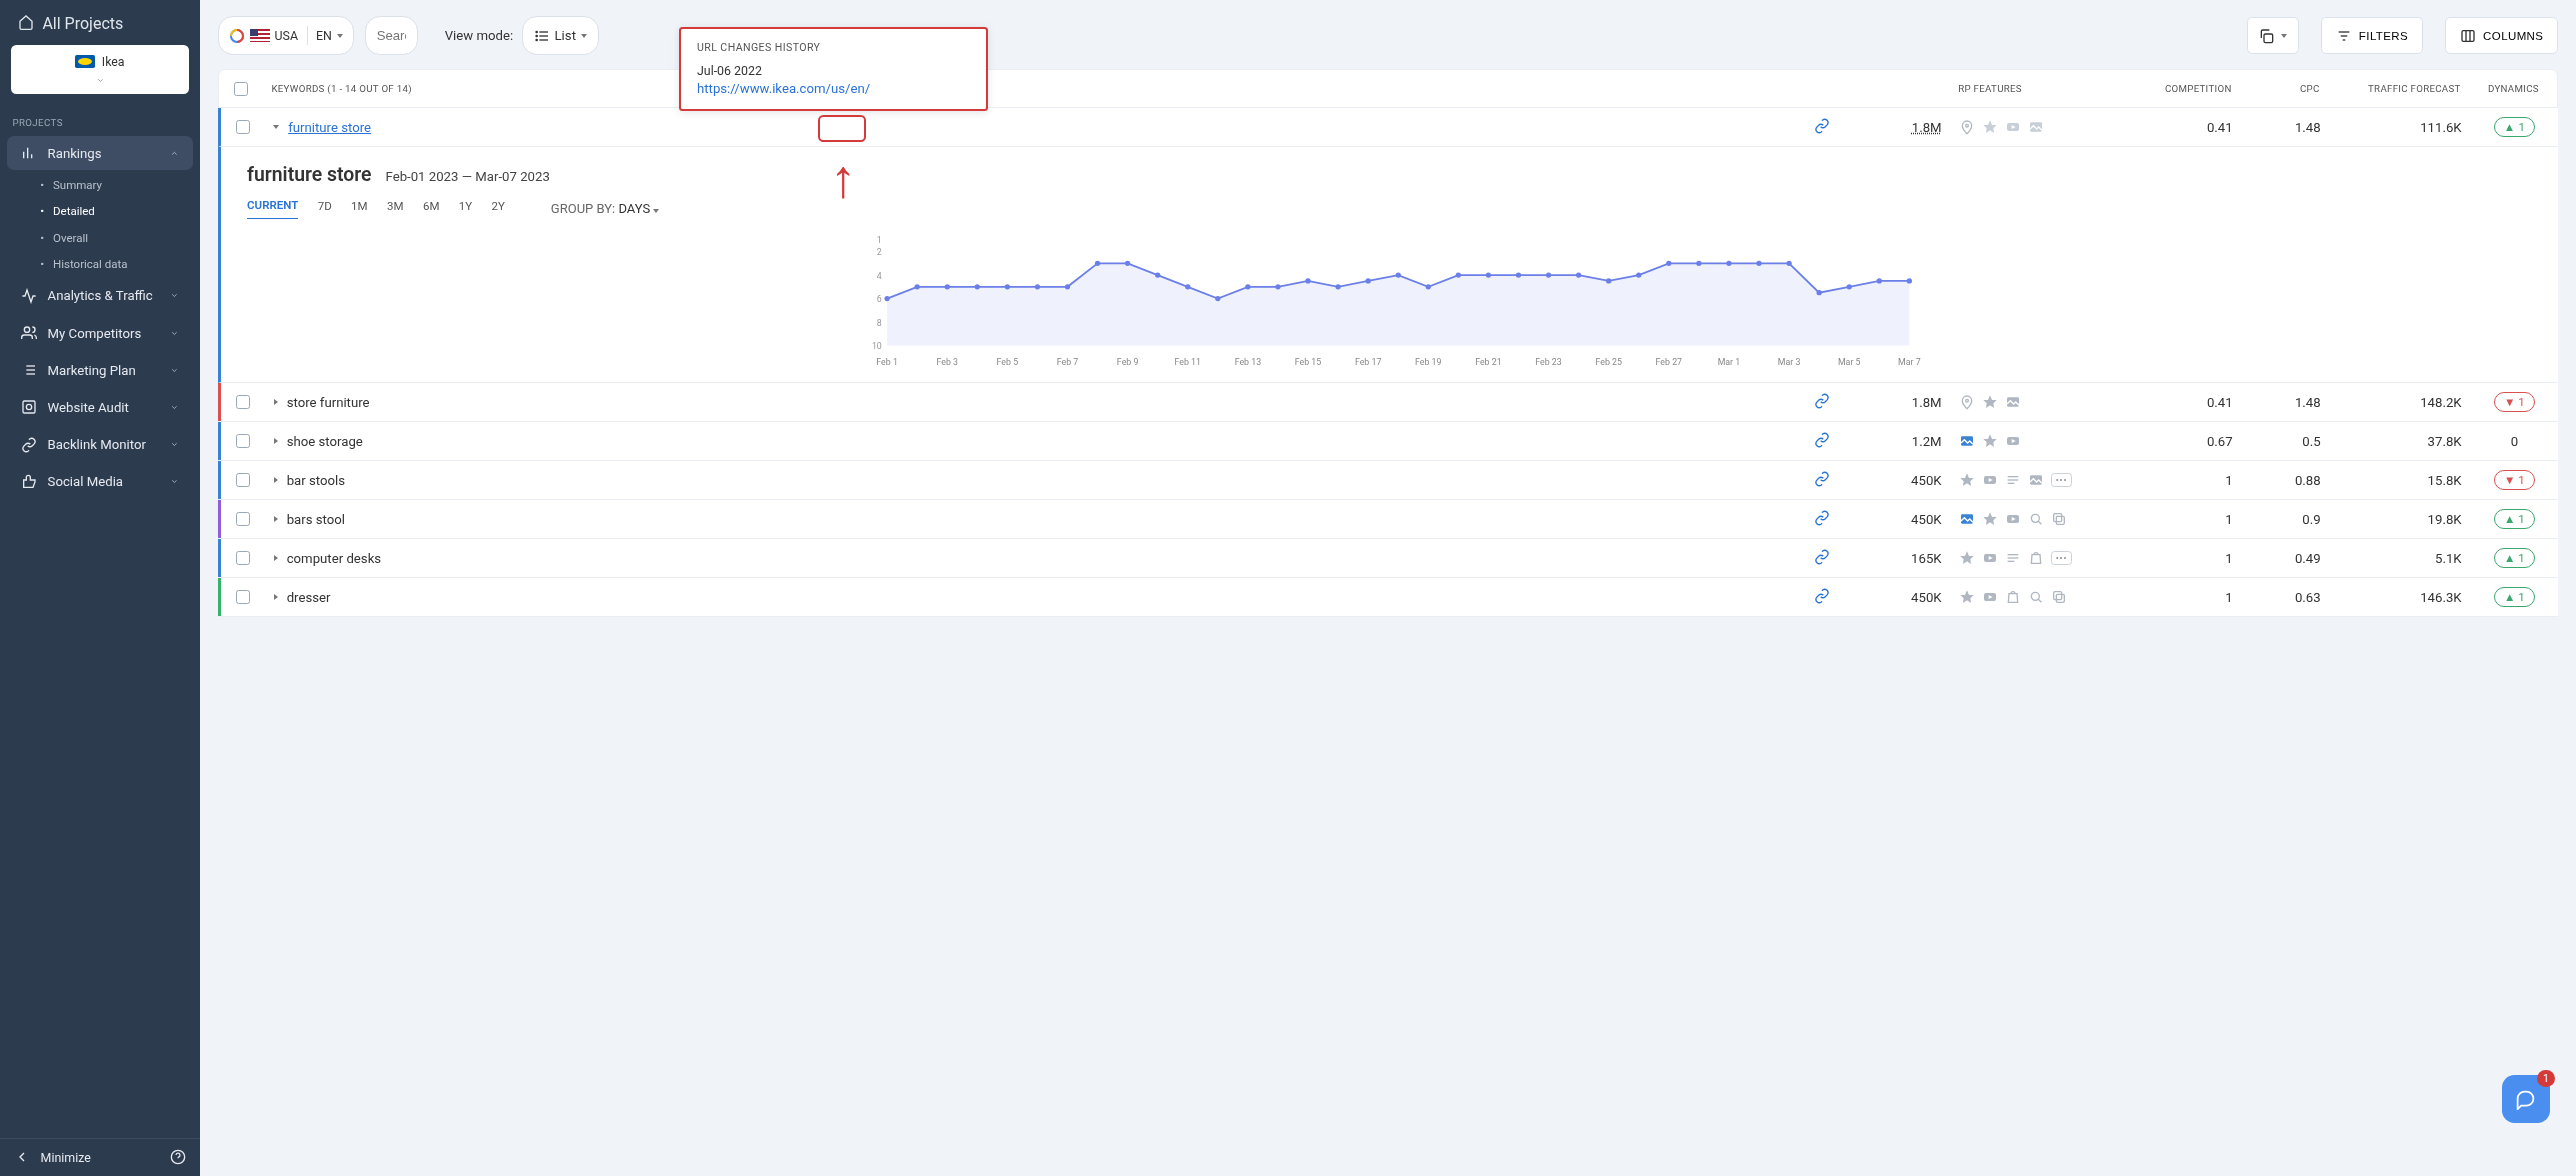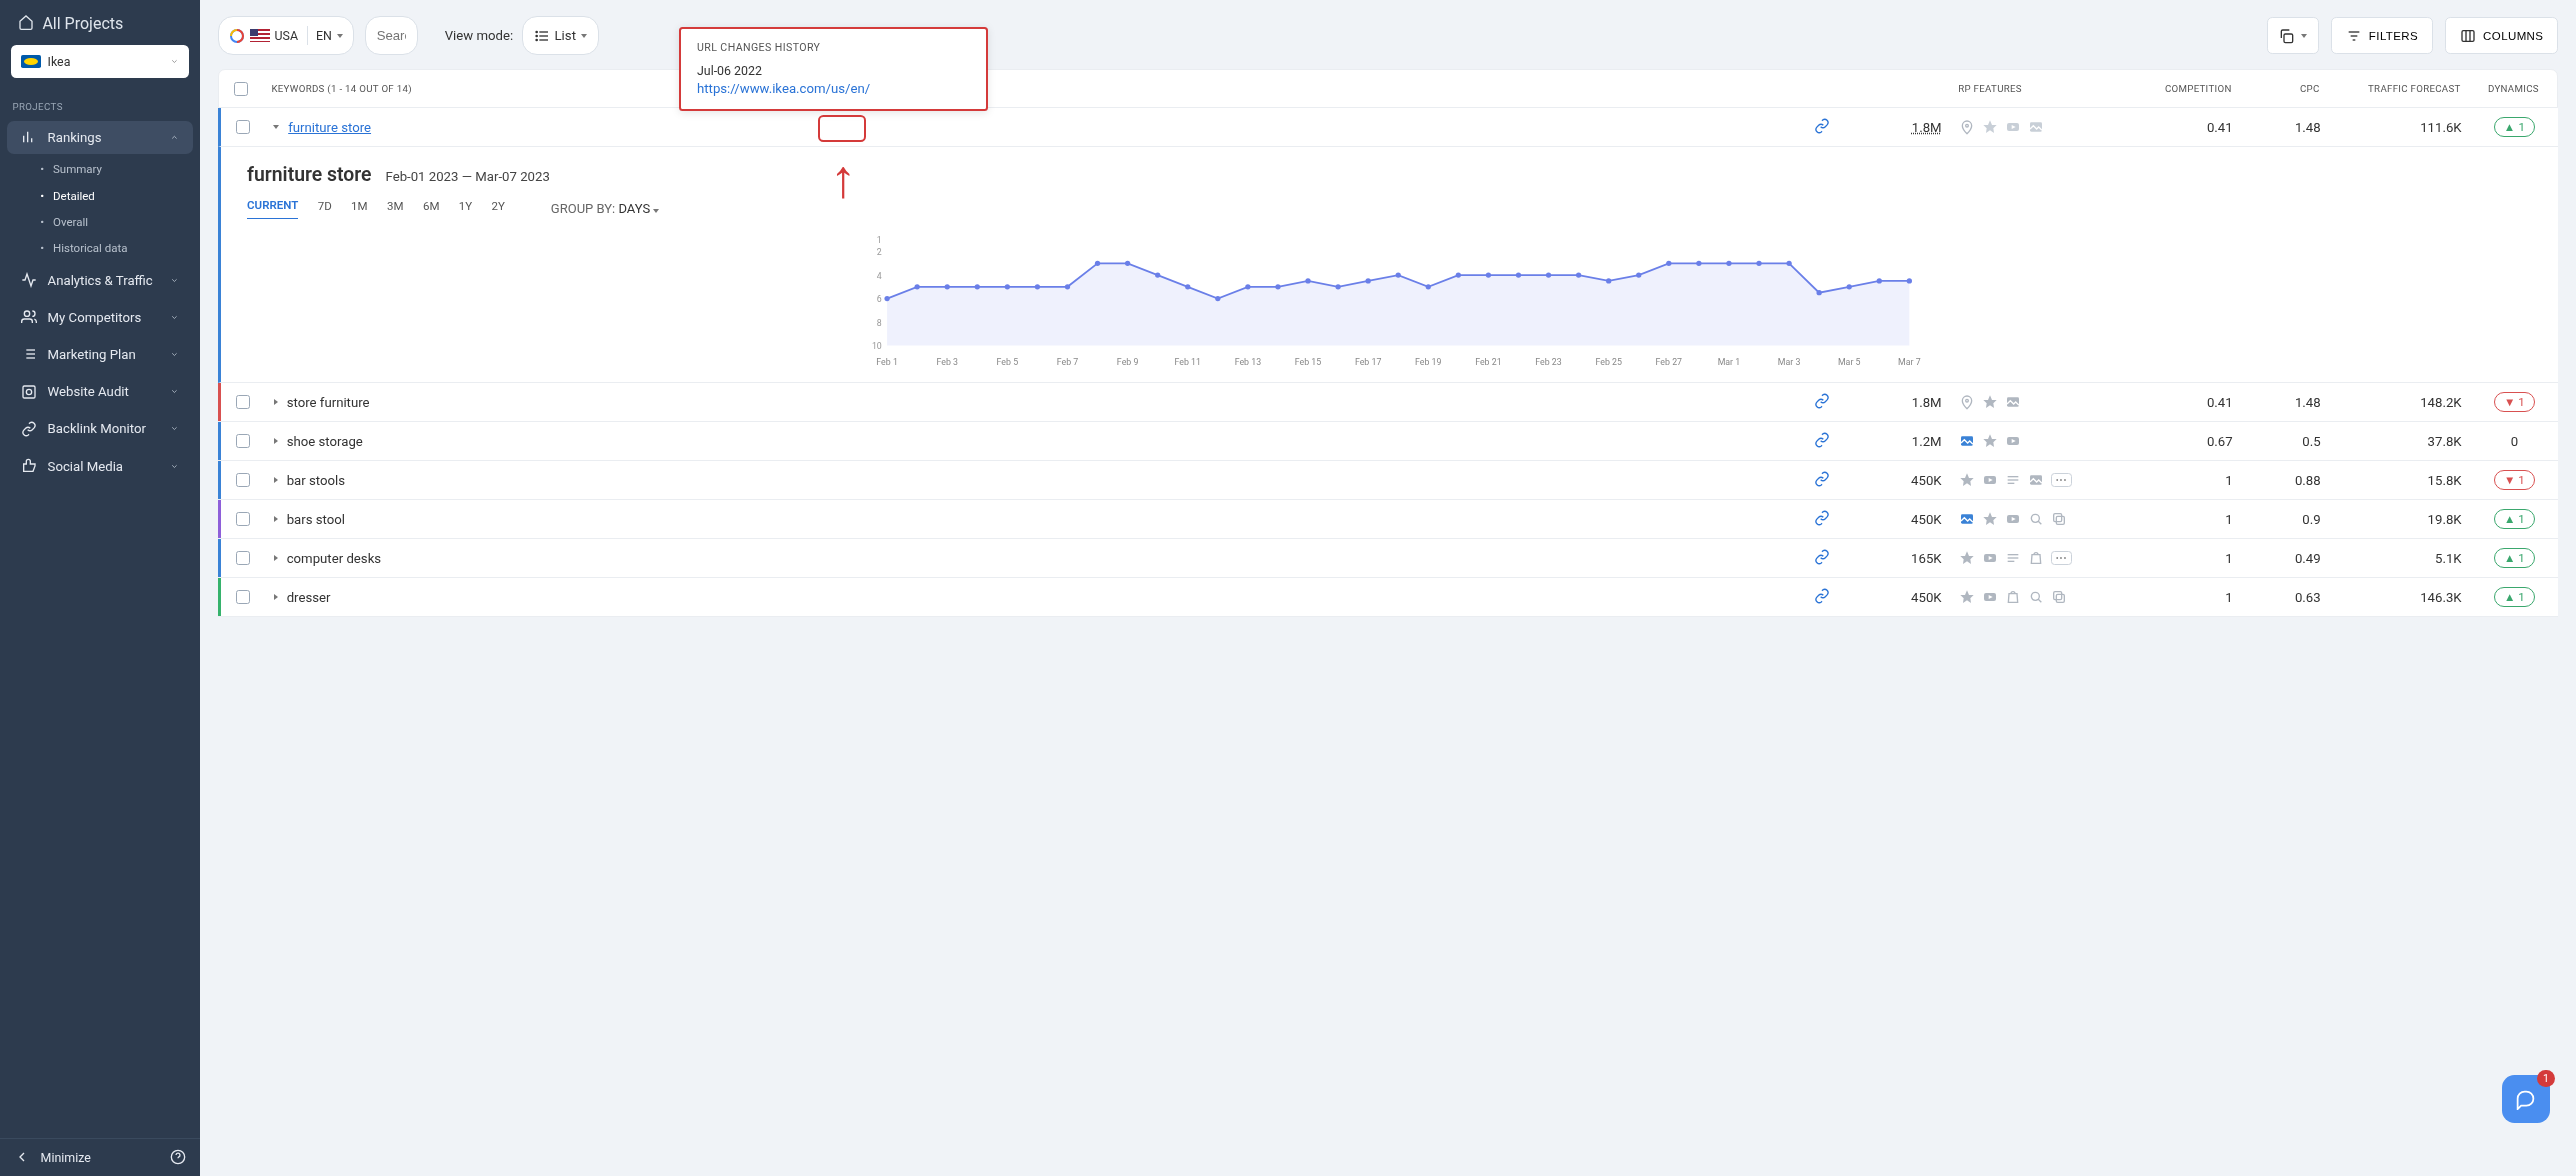--- a/index.html
+++ b/index.html
@@ -1,38 +1,38 @@
 <!DOCTYPE html>
 <html style="font-size:14px"><head>
 <meta charset="utf-8">
 <style>
 * { margin: 0; padding: 0; box-sizing: border-box; }
 body { font-family: -apple-system, BlinkMacSystemFont, "Segoe UI", Roboto, sans-serif; background: #f0f3f7; color: #333; font-size: 12.4px; }
 .app { display: flex; height: 100vh; }
 .sidebar { width: 200px; background: #2d3b4e; color: #e5e9f0; display: flex; flex-direction: column; }
 .sb-top { padding: 8.8px 10.6px; }
 .sb-allprojects { display: flex; gap: 8.8px; padding: 5.3px 7px; cursor: pointer; color: #dfe5ec; font-size: 16px; }
-.sb-projectselect { margin-top: 7px; background: #fff; color: #333; border-radius: 5.3px; padding: 8.8px 10.6px; display: flex; align-items: center; gap: 7px; justify-content: space-between; cursor: pointer; }
+.sb-projectselect { margin-top: 7px; background: #fff; color: #333; border-radius: 5.3px; padding: 8.8px 10.6px; display: flex; align-items: center; gap: 7px; justify-content: space-between; cursor: pointer; flex-direction: column; }
 .sb-projectselect .pleft { display: flex; align-items: center; gap: 7px; }
 .sb-sectionlabel { padding: 14px 12.4px 7px; font-size: 9.7px; letter-spacing: 0.4px; color: #9aa7b6; }
 .nav-item { display: flex; align-items: center; gap: 10.6px; padding: 8.8px 14px; cursor: pointer; border-radius: 7px; margin: 1.8px 7px; font-size: 13.2px; }
 .nav-item.active { background: #3e4d63; }
 .nav-item .chev { margin-left: auto; }
 .subnav { padding-left: 35px; }
 .subnav-item { display: flex; align-items: center; gap: 8.8px; padding: 6.2px 5.3px; font-size: 11.5px; color: #b7c0cc; cursor: pointer; }
 .subnav-item.active { color: #fff; }
 .sb-footer { margin-top: auto; border-top: 0.9px solid #3a4a5e; padding: 10.6px 14px; display: flex; align-items: center; gap: 10.6px; }
 .sb-footer .help { margin-left: auto; }
 .main { flex: 1; overflow: auto; padding: 16px 17.6px 35px; position: relative; }
 .toolbar { display: flex; align-items: center; gap: 10.6px; }
 .pill { background: #fff; border: 0.9px solid #dbe1e8; border-radius: 15px; height: 39px; display: flex; align-items: center; padding: 0 10.6px; gap: 5px; }
 .pill input { border: none; outline: none; background: transparent; font-size: 13.2px; width: 100%; }
 .search { flex: 0 0 53px; }
 .viewmode { margin-left: 16px; display: flex; align-items: center; gap: 8.8px; font-size: 13.2px; color: #333; }
-.rightbtns { margin-left: auto; display: flex; gap: 12px; }
+.rightbtns { margin-left: auto; display: flex; gap: 22px; }
 .btn { background: #fff; border: 0.9px solid #dbe1e8; border-radius: 5.3px; height: 37px; padding: 0 14px; display: flex; align-items: center; gap: 7px; font-size: 11.5px; letter-spacing: 0.4px; cursor: pointer; }
 .btn.icon-only { padding: 0 10.6px; }
 .table-head { margin-top: 14px; background: #fff; border: 0.9px solid #eaedf1; border-radius: 7px 7px 0 0; display: flex; align-items: center; height: 39px; font-size: 9.7px; letter-spacing: 0.3px; color: #555; }
 .col { padding: 0 8.8px; }
 .col-cb { width: 44px; display:flex; justify-content:center; }
 .col-kw { flex: 1; }
 .col-url { width: 62px; text-align: center; }
 .col-sv { width: 97px; text-align: right; }
 .col-serp { width: 150px; }
 .col-comp { width: 141px; text-align: right; }

